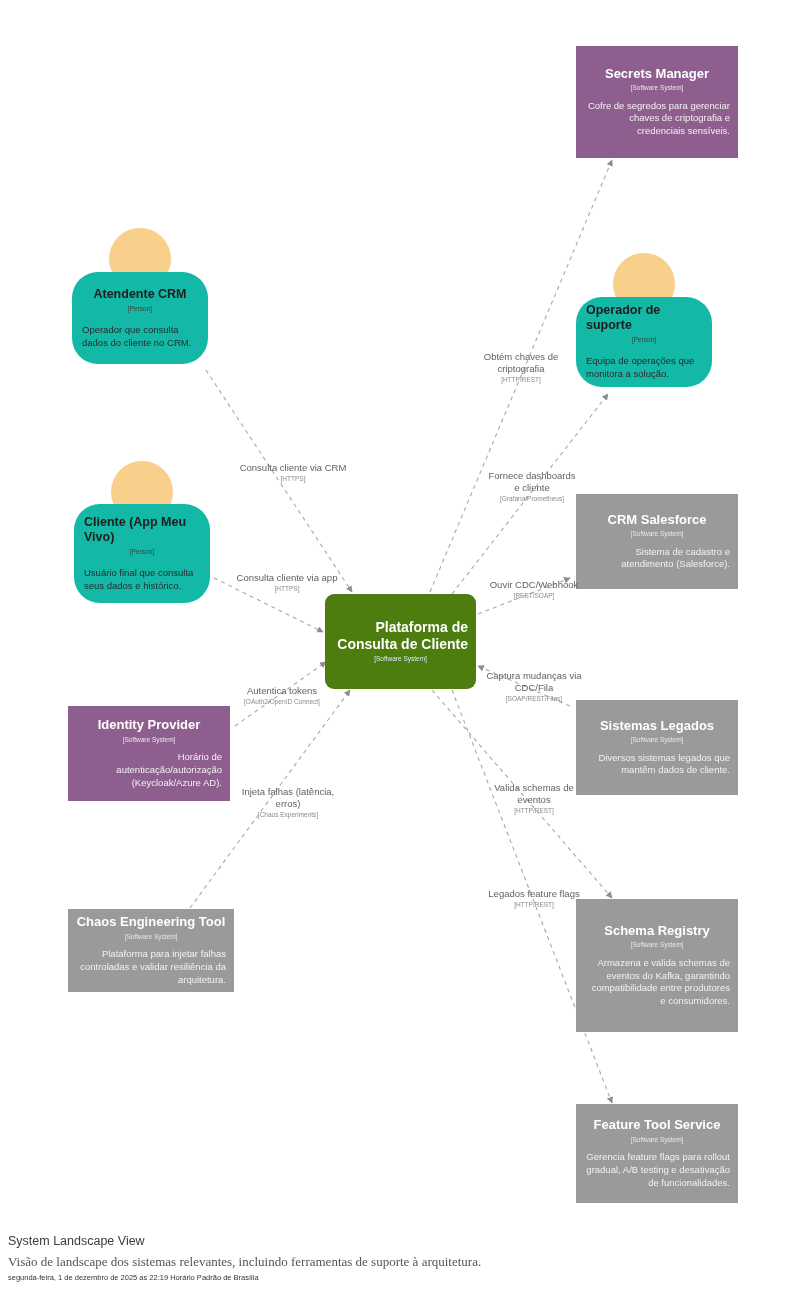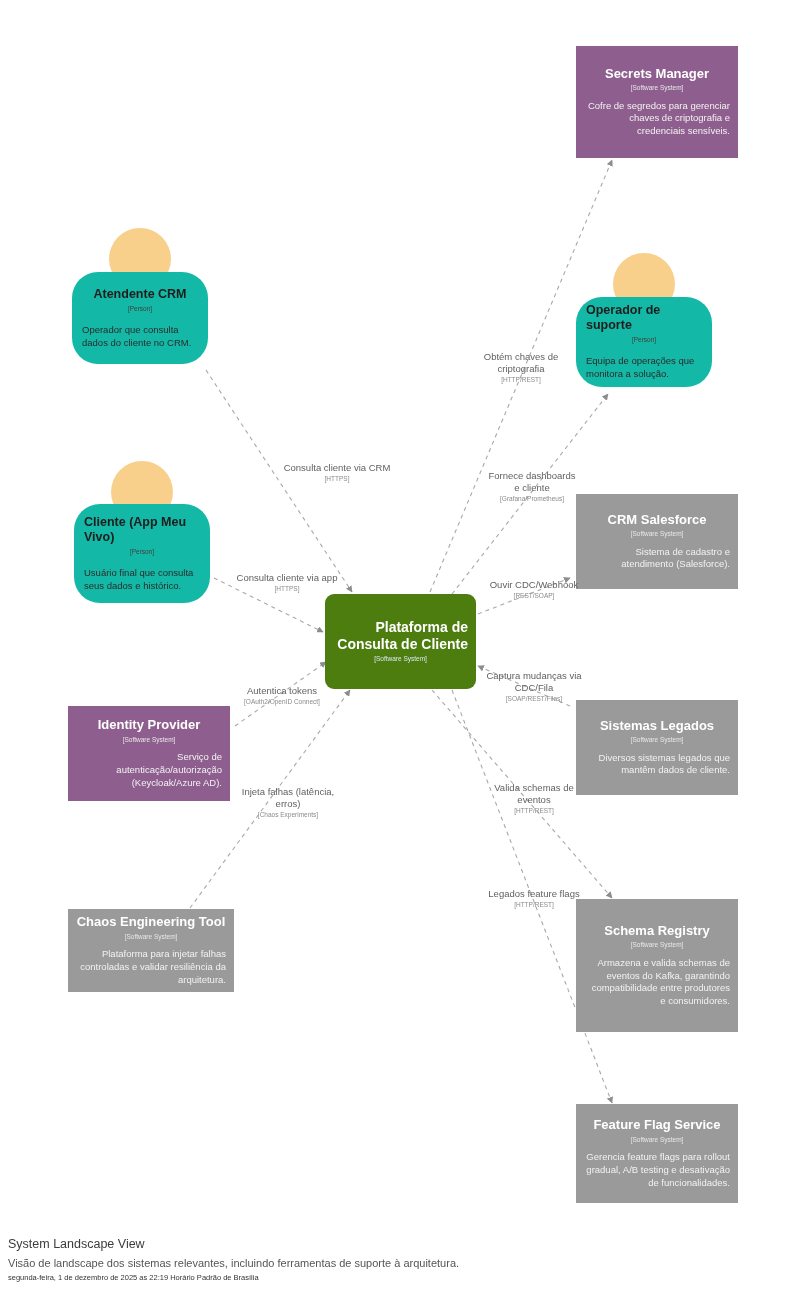--- a/index.html
+++ b/index.html
@@ -38,21 +38,21 @@
   .person .desc{font-size:9.5px;color:#2b2b2b;line-height:1.35;margin-top:12px;}
 
   
   .elabel{position:absolute;text-align:center;color:#6b6b6b;}
   .elabel .ltext{font-size:9.5px;line-height:1.25;color:#616161;}
   .elabel .ltech{font-size:6.5px;line-height:1.3;color:#8a8a8a;margin-top:1px;}
 
   
   .footer{position:absolute;left:8px;bottom:10px;}
   .footer .ftitle{font-size:12.5px;color:#3b3b3b;line-height:1.35;}
-  .footer .fsub{font-size:11px;color:#555555;line-height:1.5;margin-top:2px;}
+  .footer .fsub{font-size:13px;color:#555555;line-height:1.5;margin-top:2px;font-family:Liberation Serif, serif;}
   .footer .fdate{font-size:7.5px;color:#333333;line-height:1.5;}
 </style>
 </head>
 <body>
 
 <div id="canvas">
 
   <svg id="edges" viewBox="0 0 800 1293" xmlns="http://www.w3.org/2000/svg">
     <defs>
       <marker id="arrow" viewBox="0 0 10 10" refX="9" refY="5" markerWidth="6" markerHeight="6" orient="auto-start-reverse">
@@ -101,29 +101,29 @@
     <div class="desc">Diversos sistemas legados que mantêm dados de cliente.</div>
   </div>
 
   <div class="node sys gray" style="left:576px;top:899px;width:162px;height:133px;">
     <div class="title">Schema Registry</div>
     <div class="type">[Software System]</div>
     <div class="desc">Armazena e valida schemas de eventos do Kafka, garantindo compatibilidade entre produtores e consumidores.</div>
   </div>
 
   <div class="node sys gray" style="left:576px;top:1104px;width:162px;height:99px;">
-    <div class="title">Feature Flag Service</div>
+    <div class="title">Feature Tool Service</div>
     <div class="type">[Software System]</div>
     <div class="desc">Gerencia feature flags para rollout gradual, A/B testing e desativação de funcionalidades.</div>
   </div>
 
   <div class="node sys purple" style="left:68px;top:706px;width:162px;height:95px;">
     <div class="title">Identity Provider</div>
     <div class="type">[Software System]</div>
-    <div class="desc">Serviço de autenticação/autorização (Keycloak/Azure AD).</div>
+    <div class="desc">Horário de autenticação/autorização (Keycloak/Azure AD).</div>
   </div>
 
   <div class="node sys gray" style="left:68px;top:909px;width:166px;height:83px;">
     <div class="title">Chaos Engineering Tool</div>
     <div class="type">[Software System]</div>
     <div class="desc">Plataforma para injetar falhas controladas e validar resiliência da arquitetura.</div>
   </div>
 
   <div class="node sys blue" style="left:325px;top:594px;width:151px;height:95px;">
     <div class="title">Plataforma de Consulta de Cliente</div>
@@ -155,21 +155,21 @@
       <div class="type">[Person]</div>
       <div class="desc">Equipa de operações que monitora a solução.</div>
     </div>
   </div>
 
   <div class="elabel" style="left:462px;top:351px;width:118px;">
     <div class="ltext">Obtém chaves de criptografia</div>
     <div class="ltech">[HTTP/REST]</div>
   </div>
 
-  <div class="elabel" style="left:236px;top:462px;width:114px;margin-left:44px;">
+  <div class="elabel" style="left:236px;top:462px;width:114px;">
     <div class="ltext">Consulta cliente via CRM</div>
     <div class="ltech">[HTTPS]</div>
   </div>
 
   <div class="elabel" style="left:486px;top:470px;width:92px;">
     <div class="ltext">Fornece dashboards e cliente</div>
     <div class="ltech">[Grafana/Prometheus]</div>
   </div>
 
   <div class="elabel" style="left:486px;top:579px;width:96px;">

